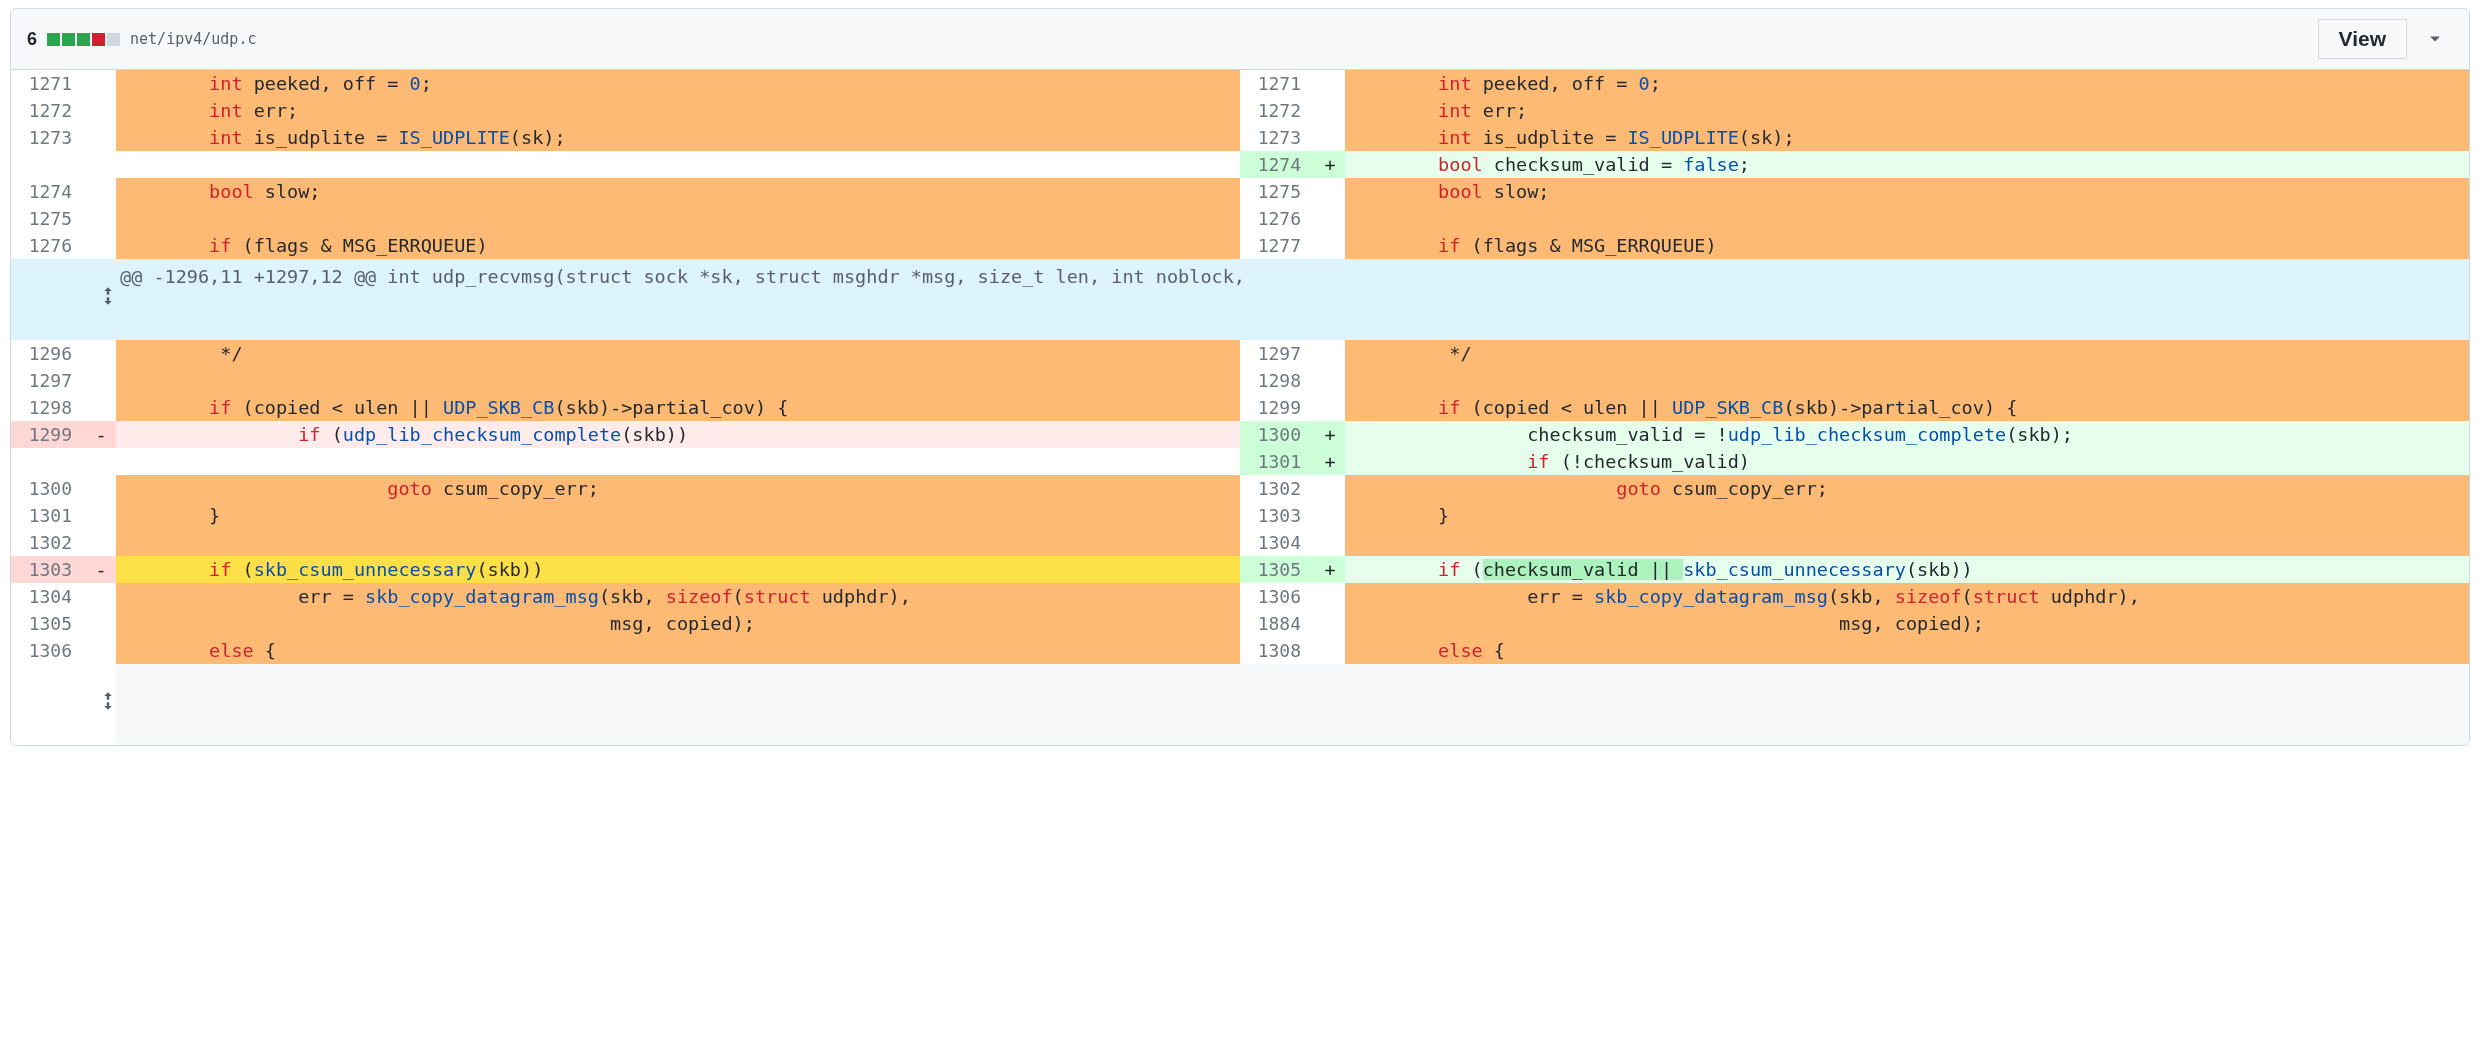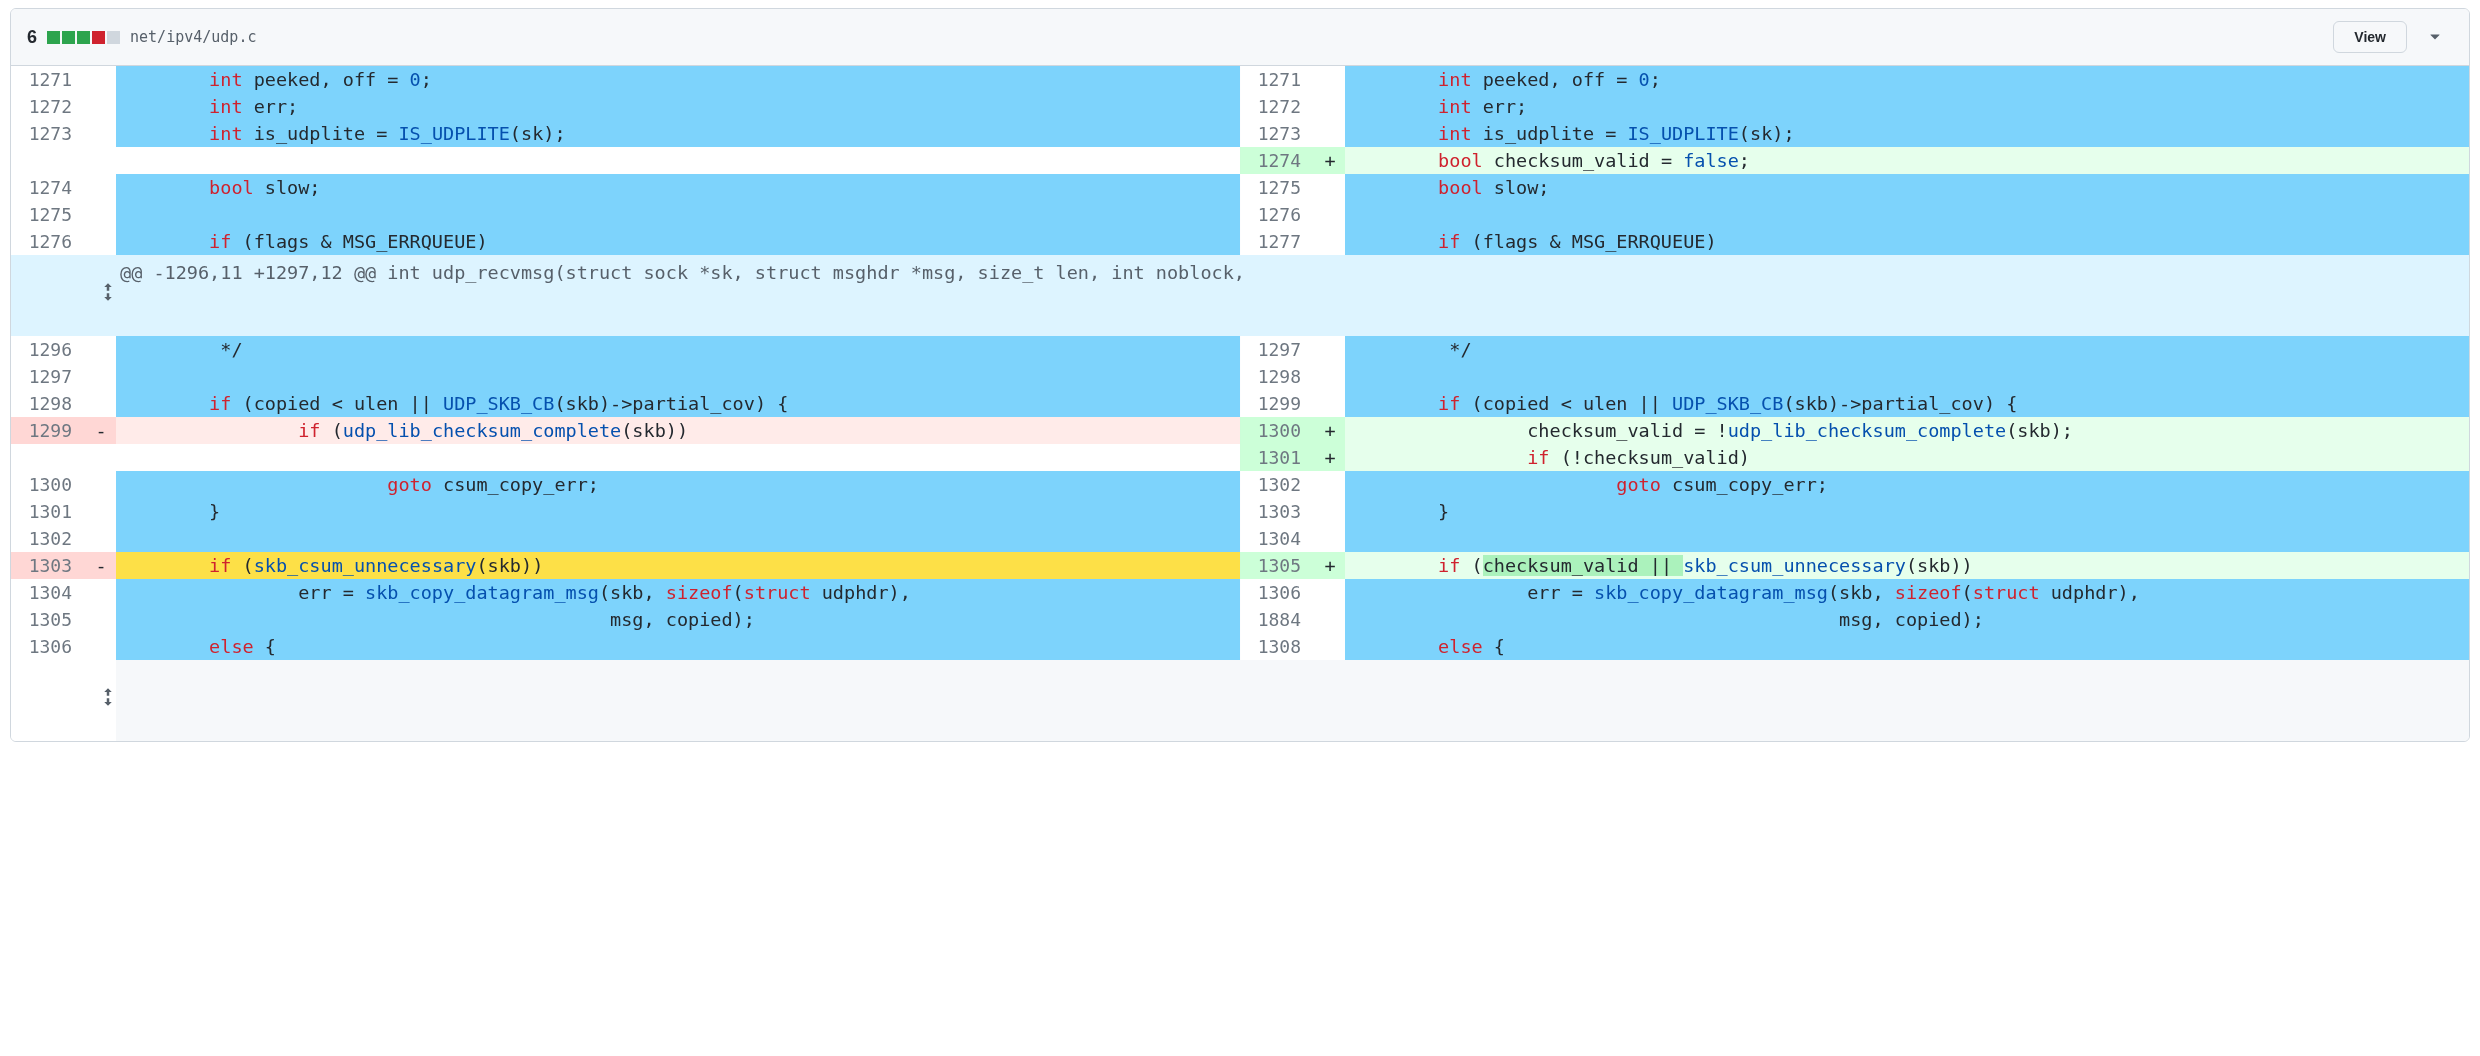--- a/index.html
+++ b/index.html
@@ -42,23 +42,23 @@
     font-size: 15px;
   }
   .file-header-right {
     display: flex;
     align-items: center;
     gap: 10px;
   }
   .view-btn {
     background: #f6f8fa;
     border: 1px solid #d0d7de;
-    border-radius: 6px;
+    border-radius: 0;
     padding: 7px 20px;
-    font-size: 14px;
+    font-size: 21px;
     font-weight: 600;
     color: #24292f;
     cursor: pointer;
   }
   .caret-btn {
     width: 36px; height: 36px;
     display:flex; align-items:center; justify-content:center;
     color:#57606a; cursor:pointer;
   }
   table.diff {
@@ -80,21 +80,21 @@
     font-size: 18px;
     background: #fff;
   }
   td.sign {
     text-align: center;
     color: #24292f;
     user-select: none;
     background: #fff;
   }
   td.code {
-    background: #7dd3fc;
+    background: #fdba74;
     padding-left: 4px;
   }
   tr.hunk td {
     background: #ddf4ff;
     color: #57606a;
   }
   tr.hunk td.num {
     background: #ddf4ff;
     text-align: center;
     padding-right: 0;

